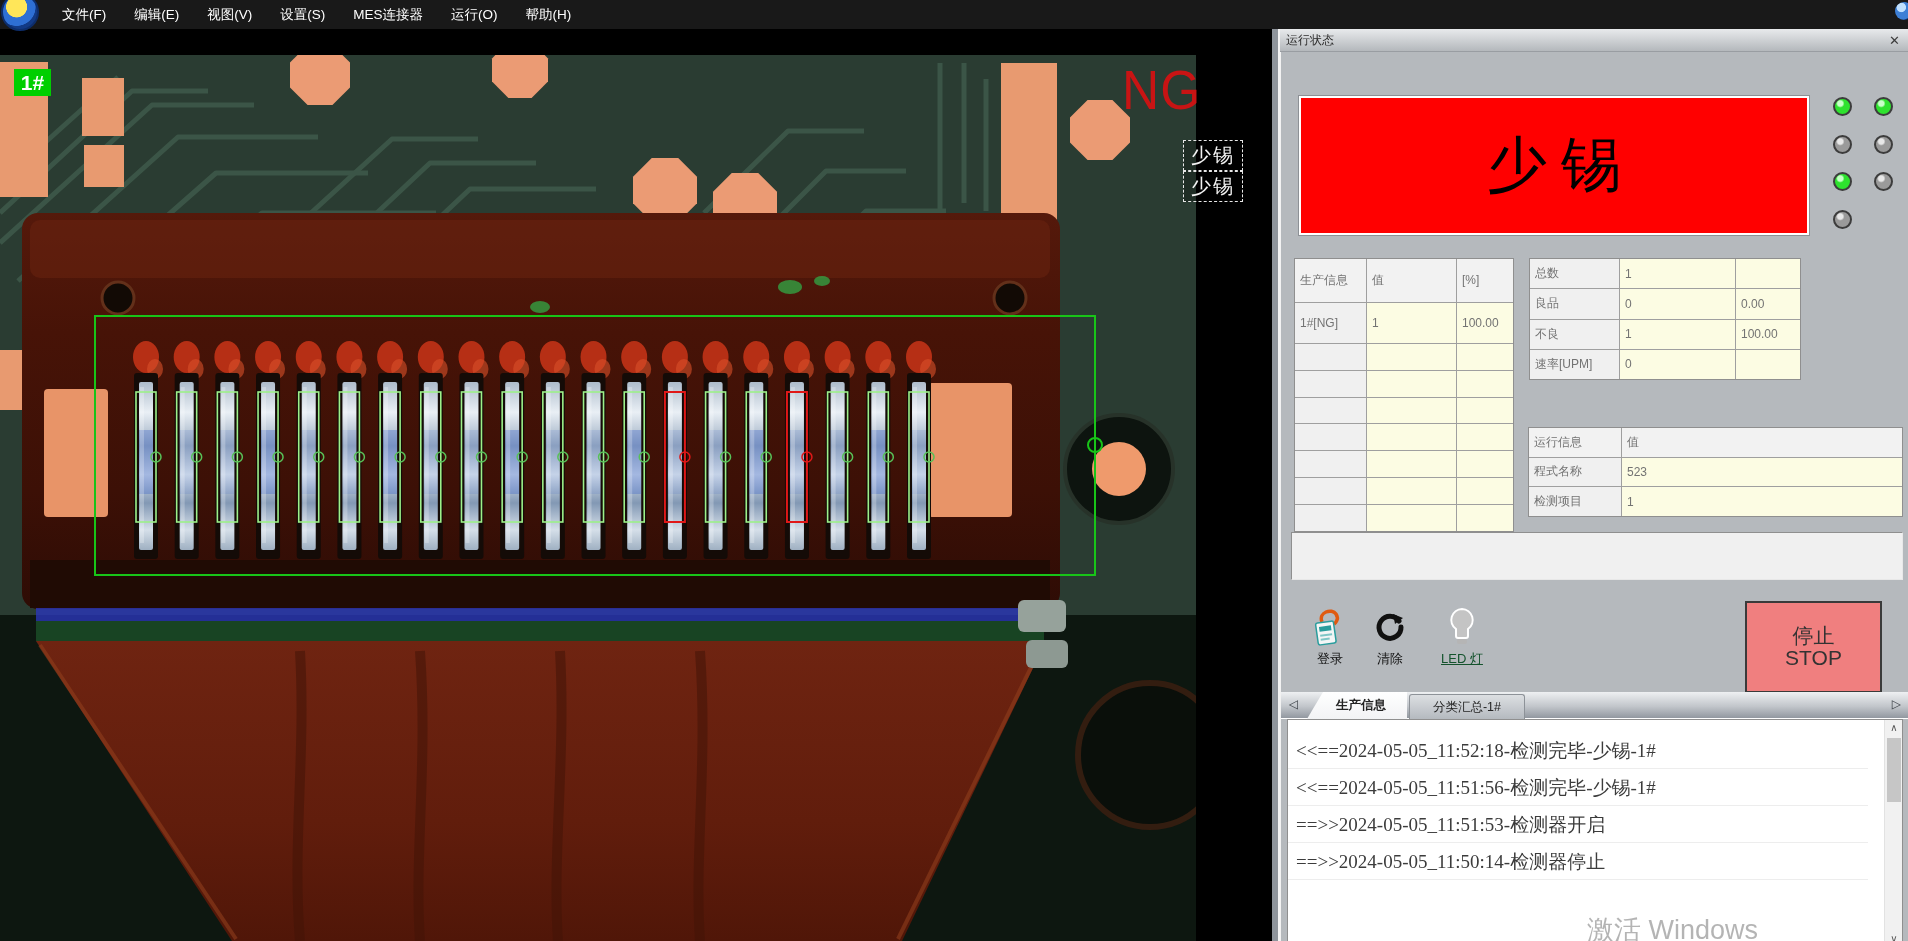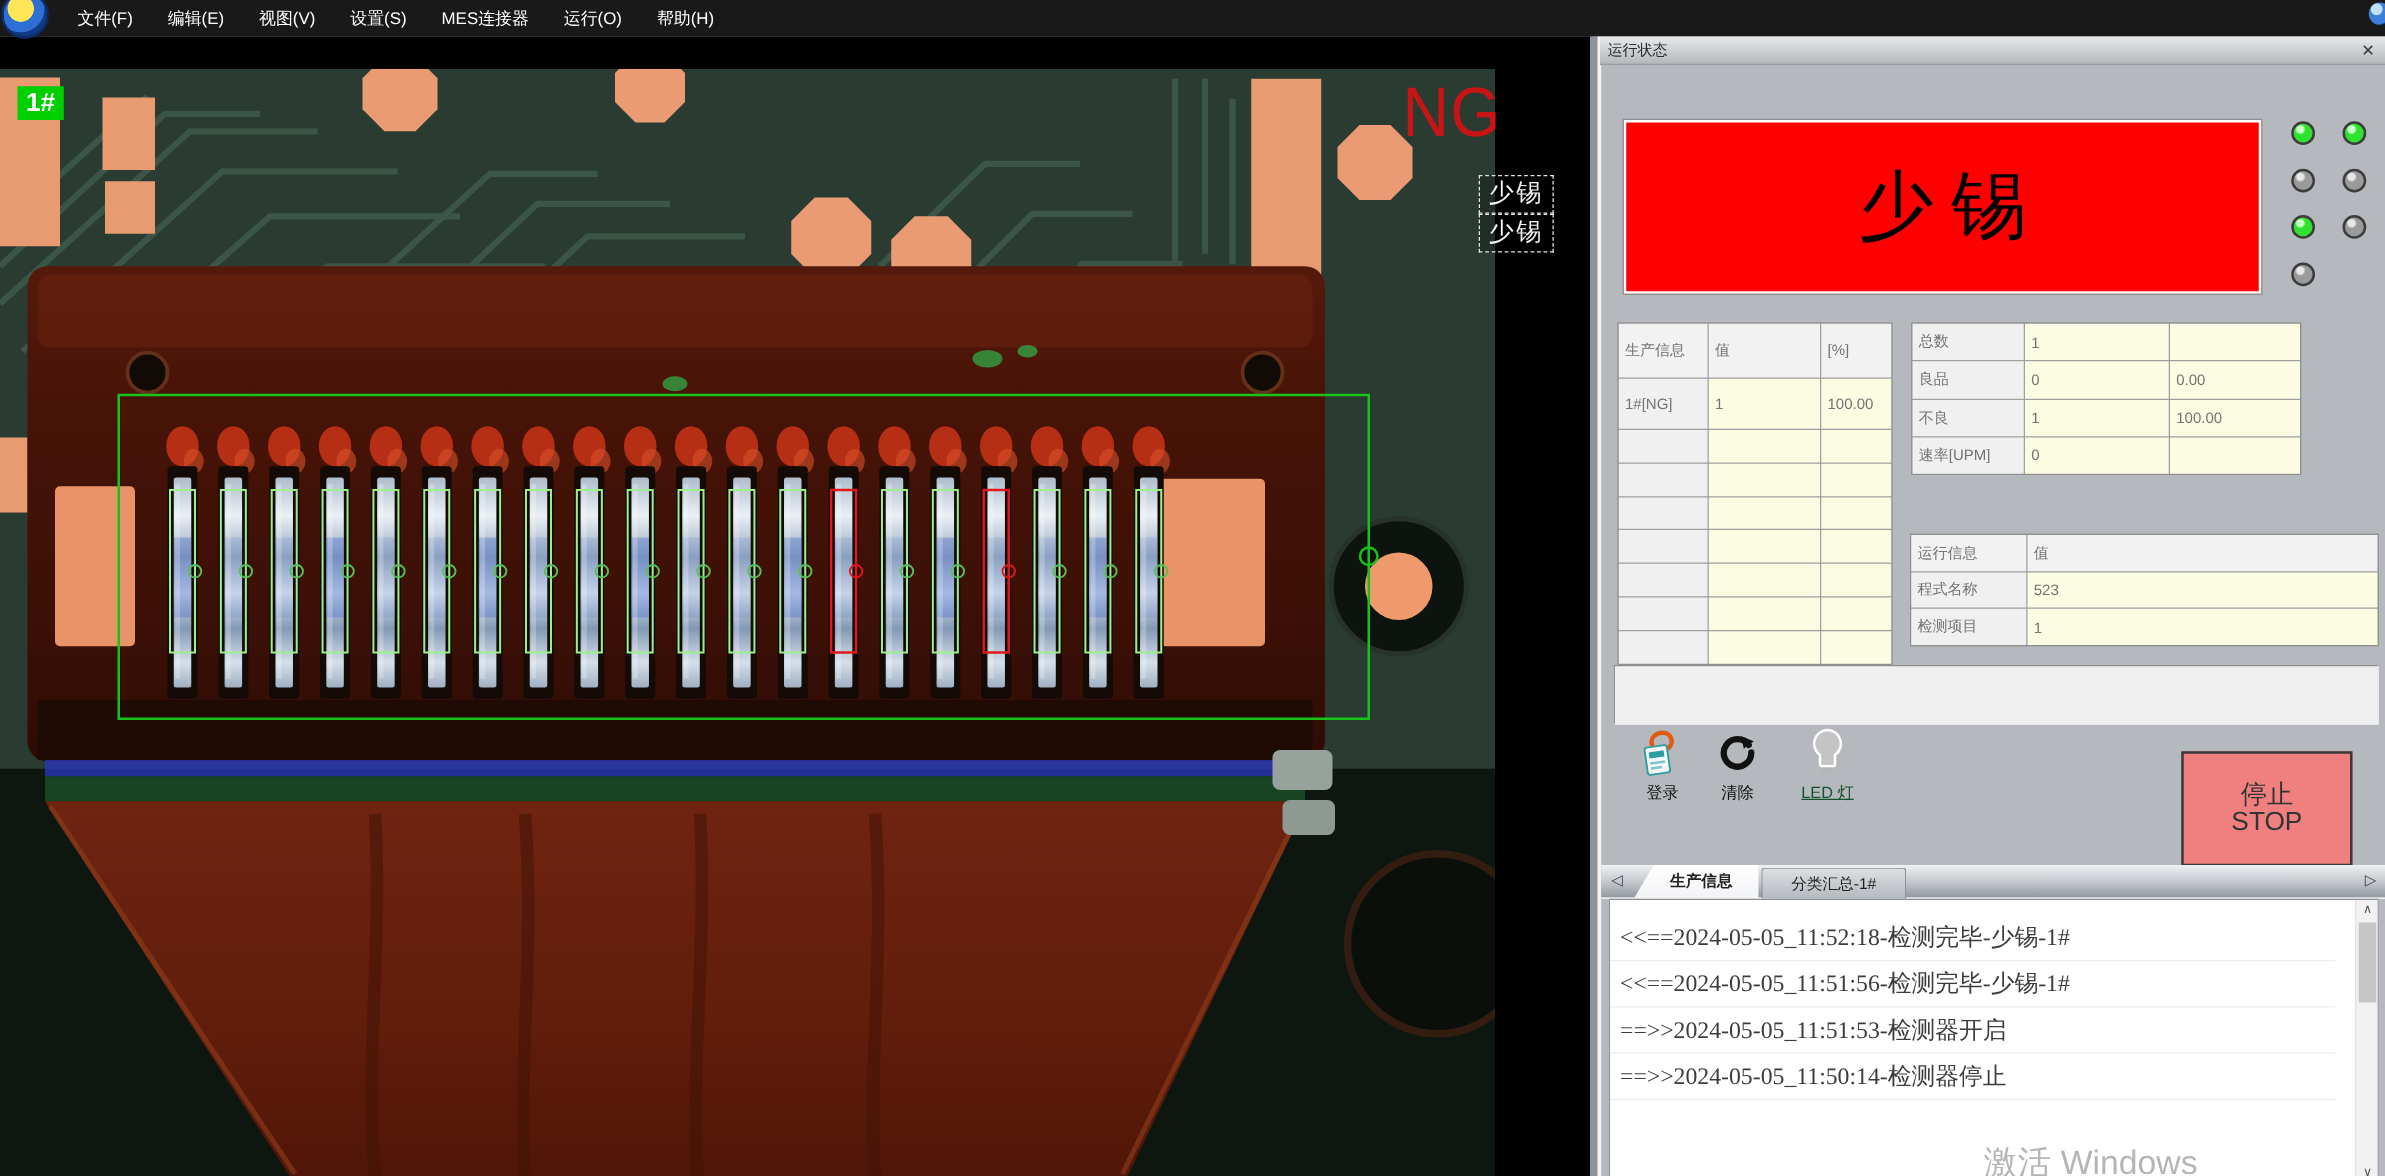--- a/index.html
+++ b/index.html
@@ -60,21 +60,21 @@
   .grid-table{position:absolute;display:grid;border:1px solid #8f8f8f;background:#9f9f9f;
     grid-gap:1px;font-size:12px;color:#737373;}
   .grid-table .c{padding:0 5px;overflow:hidden;white-space:nowrap;display:flex;align-items:center;}
   .grid-table .th{background:#f2f2f2;}
   .grid-table .lbl{background:#f0f0f0;}
   .grid-table .val{background:#fcfce3;}
 
   #msg-box{position:absolute;left:10px;top:480px;width:612px;height:48px;background:#f0f0f0;
     border:1px solid #8f8f8f;border-right-color:#e8e8e8;border-bottom-color:#e8e8e8;}
 
-  .tool-item{position:absolute;top:529px;text-align:center;font-size:13px;color:#111;}
+  .tool-item{position:absolute;top:554px;text-align:center;font-size:13px;color:#111;}
   .tool-item .ticon{height:42px;display:flex;align-items:center;justify-content:center;}
   .tool-label{margin-top:2px;}
   .tool-label.disabled{color:#14532d;text-decoration:underline;}
   #stop-button{position:absolute;left:464px;top:549px;width:137px;height:92px;background:#f07f7f;
     border:2px solid #3a3a3a;display:flex;flex-direction:column;align-items:center;justify-content:center;
     font-size:21px;color:#333;line-height:22px;cursor:default;}
 
   #log-tabstrip{position:absolute;left:0px;top:640px;width:628px;height:27px;
     background:linear-gradient(#eef0f2,#c2c6cb 55%,#9298a0);border-bottom:1px solid #fff;}
   .tab-arrow{position:absolute;top:5px;font-size:12px;color:#3a3f45;}
@@ -449,21 +449,21 @@
           <div class="c val"></div>
           <div class="c val"></div>
           <div class="c lbl"></div>
           <div class="c val"></div>
           <div class="c val"></div>
           <div class="c lbl"></div>
           <div class="c val"></div>
           <div class="c val"></div>
         </div>
 
-      <div id="stats-table" class="grid-table" style="left:248px;top:206px;width:312px;height:122px;grid-template-columns:89px 115px 1fr;">
+      <div id="stats-table" class="grid-table" style="left:248px;top:206px;width:272px;height:122px;grid-template-columns:89px 115px 1fr;">
           <div class="c lbl">总数</div>
           <div class="c val">1</div>
           <div class="c val"></div>
           <div class="c lbl">良品</div>
           <div class="c val">0</div>
           <div class="c val">0.00</div>
           <div class="c lbl">不良</div>
           <div class="c val">1</div>
           <div class="c val">100.00</div>
           <div class="c lbl">速率[UPM]</div>

